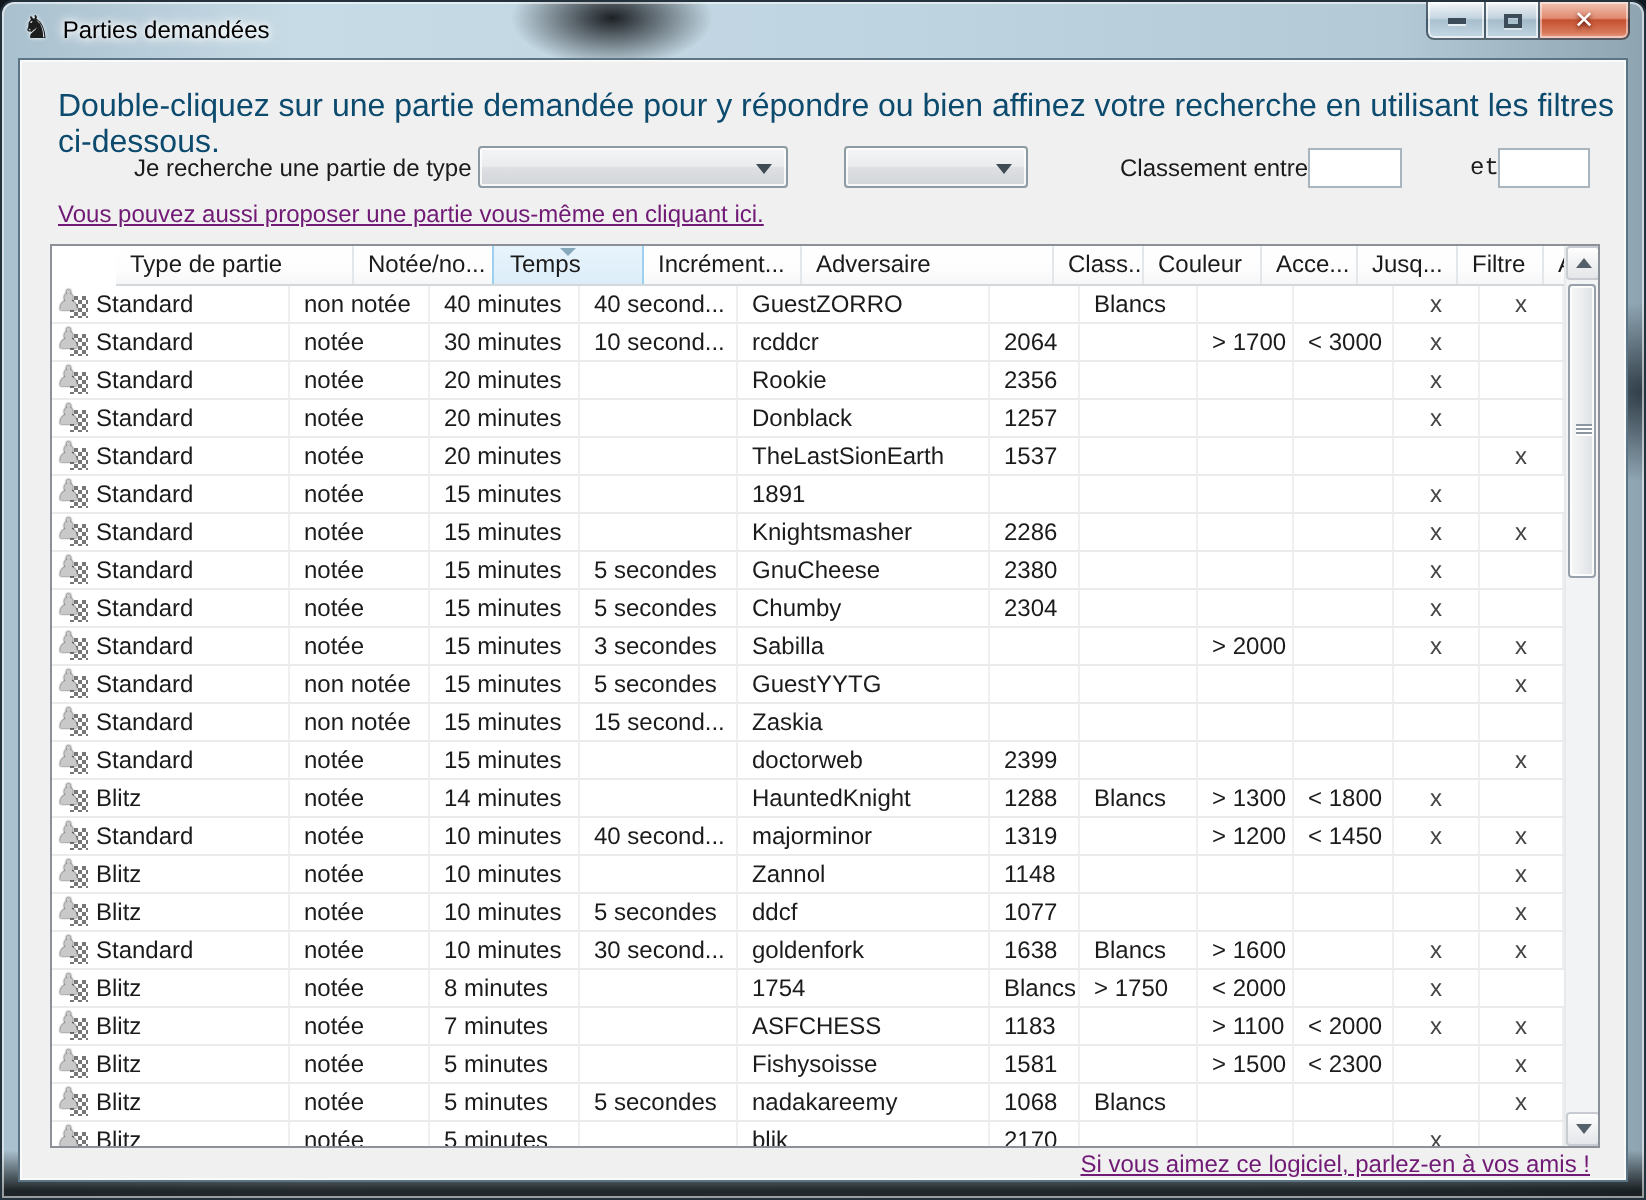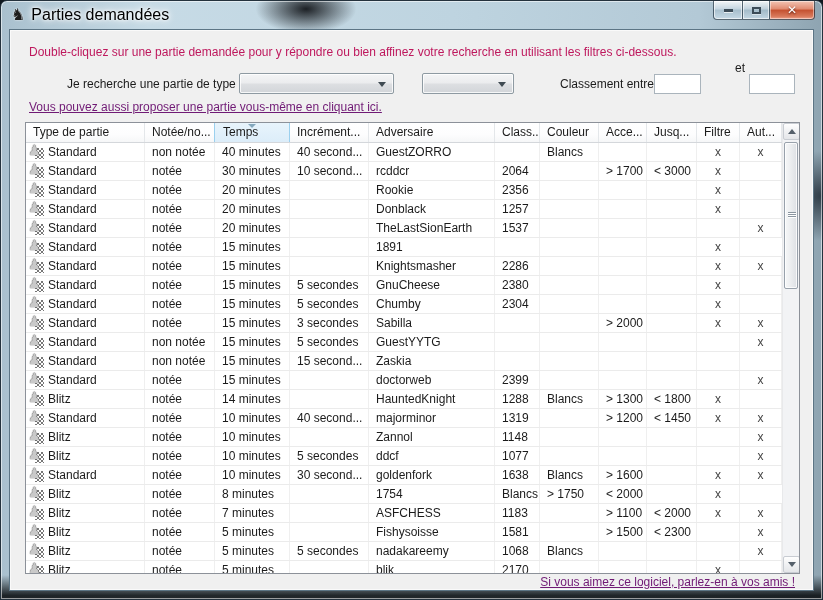--- a/index.html
+++ b/index.html
@@ -14,21 +14,21 @@
     background:
       radial-gradient(ellipse 70px 34px at 305px 8px, rgba(10,12,16,.9), rgba(10,12,16,0) 72%),
       radial-gradient(ellipse 90px 60px at 822px 195px, rgba(15,25,35,.75), rgba(15,25,35,0) 75%),
       linear-gradient(to bottom, rgba(5,8,10,0) 96%, rgba(5,8,10,.85) 99.4%),
       linear-gradient(to right, #a9c0ce, #c7dbe6 18%, #bed4e0 55%, #b3c9d6 85%, #8ea4b1);
   }
 
   .titlebar { position:absolute; left:0; top:0; right:0; height:28px; display:flex; align-items:center; }
   .title-icon { margin-left:10px; font-size:16px; line-height:16px; color:#1d1d1d;
                 text-shadow:0 0 2px #fff; }
-  .title-text { margin-left:6px; font-size:16px; color:#000;
+  .title-text { margin-left:6px; font-size:12px; color:#000;
                 text-shadow:0 0 3px #fff,0 0 6px #fff,0 0 8px rgba(255,255,255,.9); }
 
   .caption-buttons { position:absolute; top:0; right:7px; display:flex; }
   .cap-btn { height:19px; border:1px solid rgba(35,55,70,.75); border-top:none;
     display:flex; align-items:center; justify-content:center;
     background:linear-gradient(to bottom, rgba(255,255,255,.85), rgba(230,240,248,.45) 45%, rgba(165,190,205,.45) 50%, rgba(210,228,240,.7));
     box-shadow:inset 0 0 0 1px rgba(255,255,255,.6); cursor:default; }
   .cap-btn.min { width:29px; border-radius:0 0 0 4px; border-right:none; }
   .cap-btn.max { width:28px; }
   .cap-btn.close { width:45px; border-radius:0 0 4px 0; border-left:none;
@@ -36,39 +36,39 @@
     box-shadow:inset 0 0 0 1px rgba(255,255,255,.45); }
   .glyph-min { width:9px; height:3px; background:#3c4c58; box-shadow:0 1px 0 rgba(255,255,255,.7); }
   .glyph-max { width:9px; height:7px; border:2px solid #3c4c58; box-shadow:0 1px 0 rgba(255,255,255,.5); }
   .glyph-close { color:#fff; font-size:12px; font-weight:bold;
                  text-shadow:0 1px 2px rgba(60,10,0,.8); line-height:12px; }
 
   
   .client { position:absolute; left:8px; right:8px; top:28px; bottom:8px;
     background:#f0f0f0; border:1px solid #5c7585; box-shadow:inset 0 0 0 1px #fafafa; }
 
-  .intro { position:absolute; left:19px; top:15px; font-size:12px; color:#be185d; }
+  .intro { position:absolute; left:19px; top:15px; font-size:16px; color:#0c4a6e; }
 
   .lbl { position:absolute; font-size:12px; color:#1b1b1b; }
   .combo { position:absolute; height:21px; border:1px solid #8e9aa2; border-radius:2px;
     background:linear-gradient(to bottom,#f4f5f6,#ebecee 48%,#dddfe2 52%,#d2d5d9);
     box-shadow:inset 0 0 0 1px rgba(255,255,255,.8); cursor:default; }
   .combo .arrow { position:absolute; right:7px; top:8px; width:0; height:0;
     border-left:4px solid transparent; border-right:4px solid transparent; border-top:5px solid #3f4a52; }
   .tbox { position:absolute; height:20px; border:1px solid #aab4bc; background:#fff;
     font-size:12px; padding:0 3px; font-family:inherit; }
 
   .link { font-size:12px; color:#701a75; text-decoration:underline; cursor:pointer; }
   .propose { position:absolute; left:19px; top:70px; }
   .footer-link { position:absolute; right:18px; bottom:1px; }
 
   
   .lv { position:absolute; left:15px; top:92px; width:775px; height:452px;
     border:1px solid #8c9199; background:#fff; overflow:hidden; }
-  .lv-inner { position:absolute; left:0; top:0; right:17px; bottom:0; overflow:hidden; }
+  .lv-inner { position:absolute; left:0; top:0; right:17px; bottom:0; overflow:hidden;padding-left:32px; }
 
   .lv-head { display:grid; grid-template-columns:119px 70px 75px 79px 126px 45px 59px 48px 50px 43px 42px;
     height:20px; background:linear-gradient(to bottom,#ffffff,#fdfdfe 60%,#f6f7f8);
     border-bottom:1px solid #d4d7db; }
   .hcell { position:relative; font-size:12px; color:#1b1b1b; line-height:19px; padding-left:7px;
     border-right:1px solid #e4e7ea; white-space:nowrap; overflow:hidden; cursor:default; }
   .hcell.sorted { background:linear-gradient(to bottom,#e8f4fc,#dcedf9);
     border-left:1px solid #9bd0ee; border-right:1px solid #9bd0ee; margin-left:-1px; padding-left:8px; }
   .sort-arrow { position:absolute; top:1px; left:50%; margin-left:-4px; width:0; height:0;
     border-left:4px solid transparent; border-right:4px solid transparent; border-top:4px solid #85a8bd; }
@@ -137,21 +137,21 @@
     <div class="combo" style="left:229px; top:43px; width:155px;">
       <span></span>
       <span class="arrow"></span>
     </div>
     <div class="combo" style="left:412px; top:43px; width:92px;">
       <span></span>
       <span class="arrow"></span>
     </div>
     <span class="lbl" style="left:550px; top:47px;">Classement entre</span>
     <input class="tbox" style="left: 644px; top: 44px; width: 47px;" value="">
-    <span class="lbl" style="left:725px; top:31px;">et</span>
+    <span class="lbl" style="left:725px; top:47px;font-family:Liberation Mono, monospace;">et</span>
     <input class="tbox" style="left: 739px; top: 44px; width: 46px;" value="">
 
     <span class="link propose">Vous pouvez aussi proposer une partie vous-même en cliquant ici.</span>
 
     <div class="lv">
       <div class="lv-inner">
         <div class="lv-head" id="lv-head">
             <div class="hcell">Type de partie</div>
             <div class="hcell">Notée/no...</div>
             <div class="hcell sorted"><span class="sort-arrow"></span>Temps</div>

